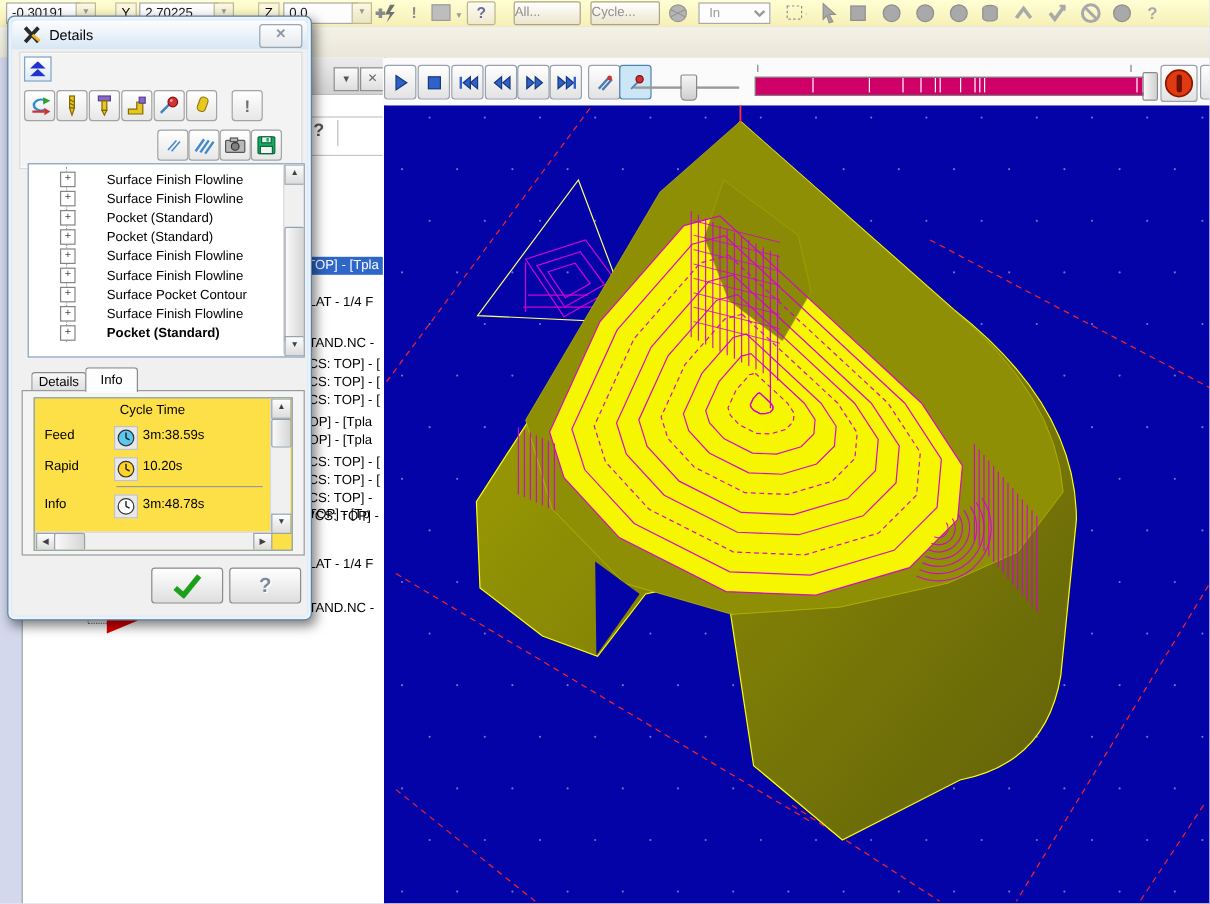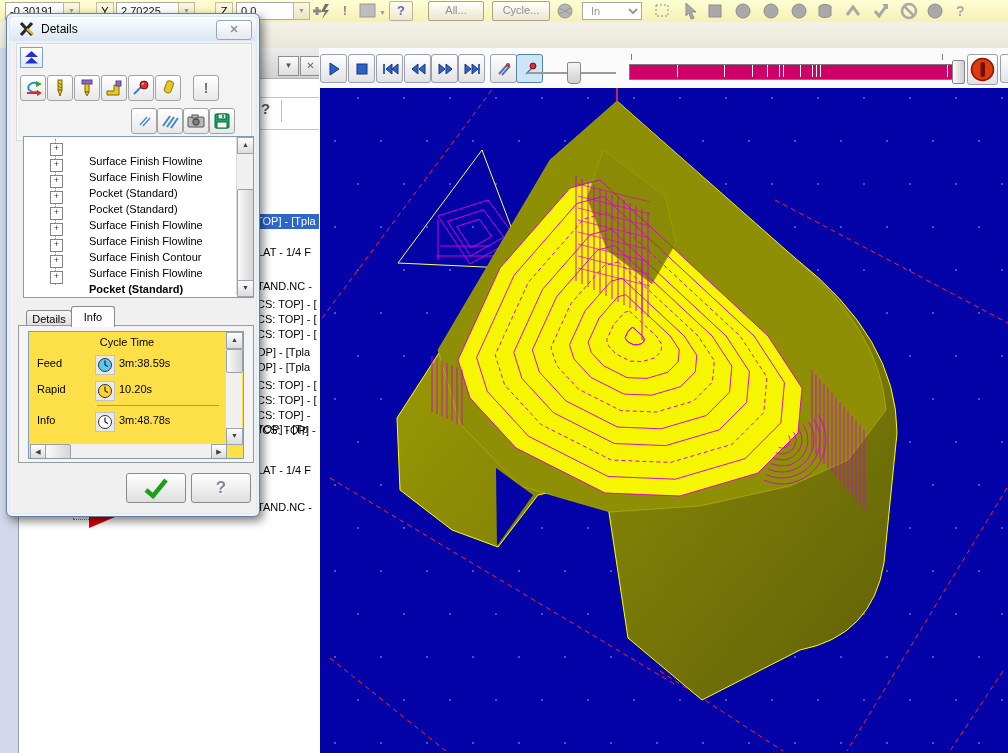--- a/index.html
+++ b/index.html
@@ -12,21 +12,21 @@
   .fld{position:absolute;top:2px;height:14px;background:#fdfdfd;border:1px solid #a9a9a9;
        padding:1px 4px;font-size:11px;color:#1a1a1a;}
   .drop{position:absolute;top:2px;width:15px;height:16px;background:linear-gradient(#fbf8e4,#ece5c2);
         border:1px solid #bdb894;color:#9a9a8a;font-size:7px;text-align:center;line-height:16px;}
   .axlbl{position:absolute;top:2px;width:16px;height:16px;border:1px solid #c6c09c;background:#fbf7dd;
          text-align:center;line-height:16px;}
   .tbbtn{position:absolute;top:1px;height:18px;background:linear-gradient(#fdfcf2,#efe9cd);
          border:1px solid #b9b391;border-radius:2px;color:#8a8a8a;text-align:center;}
   .graybtn{position:absolute;top:1px;width:22px;height:19px;border:1px solid #d6d0ae00;text-align:center;}
   .pushb{position:absolute;top:1px;height:18px;background:linear-gradient(#ffffff,#ece6ce);
-         border:1px solid #a9a487;border-radius:2px;color:#8f8f8f;font-size:11px;text-align:center;line-height:17px;}
+         border:1px solid #a9a487;border-radius:2px;color:#8f8f8f;font-size:11px;text-align:left;line-height:17px;}
   
   #bar2{left:0;top:22px;width:1008px;height:26px;background:linear-gradient(#f4f2e8,#eae7d8);
         border-bottom:1px solid #cfccbc;}
   
   #lstrip{left:0;top:48px;width:18px;height:705px;background:#d3d8ec;border-right:1px solid #aab0c8;}
   #ops{left:18px;top:48px;width:301px;height:705px;background:#ffffff;border-left:1px solid #9aa0aa;border-right:2px solid #8a8f98;}
   #opsbar{position:absolute;left:0;top:0;width:100%;height:30px;background:linear-gradient(#ececec,#d2d2d2);
           border-bottom:1px solid #b2b2b2;}
   .opsminibtn{position:absolute;top:8px;width:19px;height:18px;background:linear-gradient(#fbfbfb,#dedede);
               border:1px solid #8f8f8f;text-align:center;line-height:17px;color:#555;font-size:8px;}
@@ -53,21 +53,21 @@
   #dbody{position:absolute;left:3px;top:27px;width:246px;height:472px;background:#f0f0f0;}
   .grp{position:absolute;border:1px solid #d9d9d9;box-shadow:inset 0 0 0 1px #fafafa;background:#f3f3f3;}
   .ibtn{position:absolute;width:24px;height:24px;background:linear-gradient(#ffffff,#e7e7e7);
         border:1px solid #a3a3a3;border-radius:3px;display:flex;align-items:center;justify-content:center;}
   #collapse{position:absolute;left:10px;top:6px;width:21px;height:19px;background:linear-gradient(#ffffff,#ddeafa);
             border:1px solid #7da2c8;display:flex;align-items:center;justify-content:center;}
   #listbox{position:absolute;left:13px;top:95px;width:229px;height:160px;background:#fff;border:1px solid #7f9db9;overflow:hidden;}
   .trow{position:absolute;left:0;height:16px;width:205px;}
   .trow .plus{position:absolute;left:26px;top:2px;width:11px;height:11px;border:1px solid #848484;background:#fff;
               font-size:9px;line-height:9px;text-align:center;color:#444;}
-  .trow .tlabel{position:absolute;left:65px;top:14px;white-space:nowrap;}
+  .trow .tlabel{position:absolute;left:65px;top:3px;white-space:nowrap;}
   #treevline{position:absolute;left:31px;top:2px;height:146px;border-left:1px dotted #9a9a9a;}
   .sbar{position:absolute;background:#f0f0f0;border-left:1px solid #d9d9d9;}
   .sbtn{position:absolute;left:0;width:15px;height:15px;background:linear-gradient(#fdfdfd,#dcdcdc);
         border:1px solid #9aa4ae;font-size:7px;color:#404040;text-align:center;line-height:14px;}
   .sthumb{position:absolute;left:0;width:15px;background:linear-gradient(90deg,#fafafa,#d5d5d5);border:1px solid #97a1ab;border-radius:2px;}
   .tab{position:absolute;border:1px solid #8a8a8a;border-bottom:none;border-radius:3px 3px 0 0;
        background:linear-gradient(#f7f7f7,#dcdcdc);text-align:center;font-size:11px;}
   .tab.active{background:#fdfdfd;z-index:3;}
   #tabpanel{position:absolute;left:8px;top:284px;width:234px;height:136px;border:1px solid #9a9a9a;background:#f4f4f4;}
   #infobox{position:absolute;left:9px;top:5px;width:214px;height:126px;border:1px solid #7f9db9;background:#fde047;overflow:hidden;}
@@ -750,21 +750,21 @@
             <div class="trow" style="top: 68px;">
               <div class="plus">+</div>
               <div class="tlabel">Surface Finish Flowline</div>
             </div>
             <div class="trow" style="top: 84px;">
               <div class="plus">+</div>
               <div class="tlabel">Surface Finish Flowline</div>
             </div>
             <div class="trow" style="top: 100px;">
               <div class="plus">+</div>
-              <div class="tlabel">Surface Finish Contour</div>
+              <div class="tlabel">Surface Pocket Contour</div>
             </div>
             <div class="trow" style="top: 116px;">
               <div class="plus">+</div>
               <div class="tlabel">Surface Finish Flowline</div>
             </div>
             <div class="trow" style="top: 132px;">
               <div class="plus">+</div>
               <div class="tlabel" style="font-weight: bold;">Pocket (Standard)</div>
             </div>
           </div>

